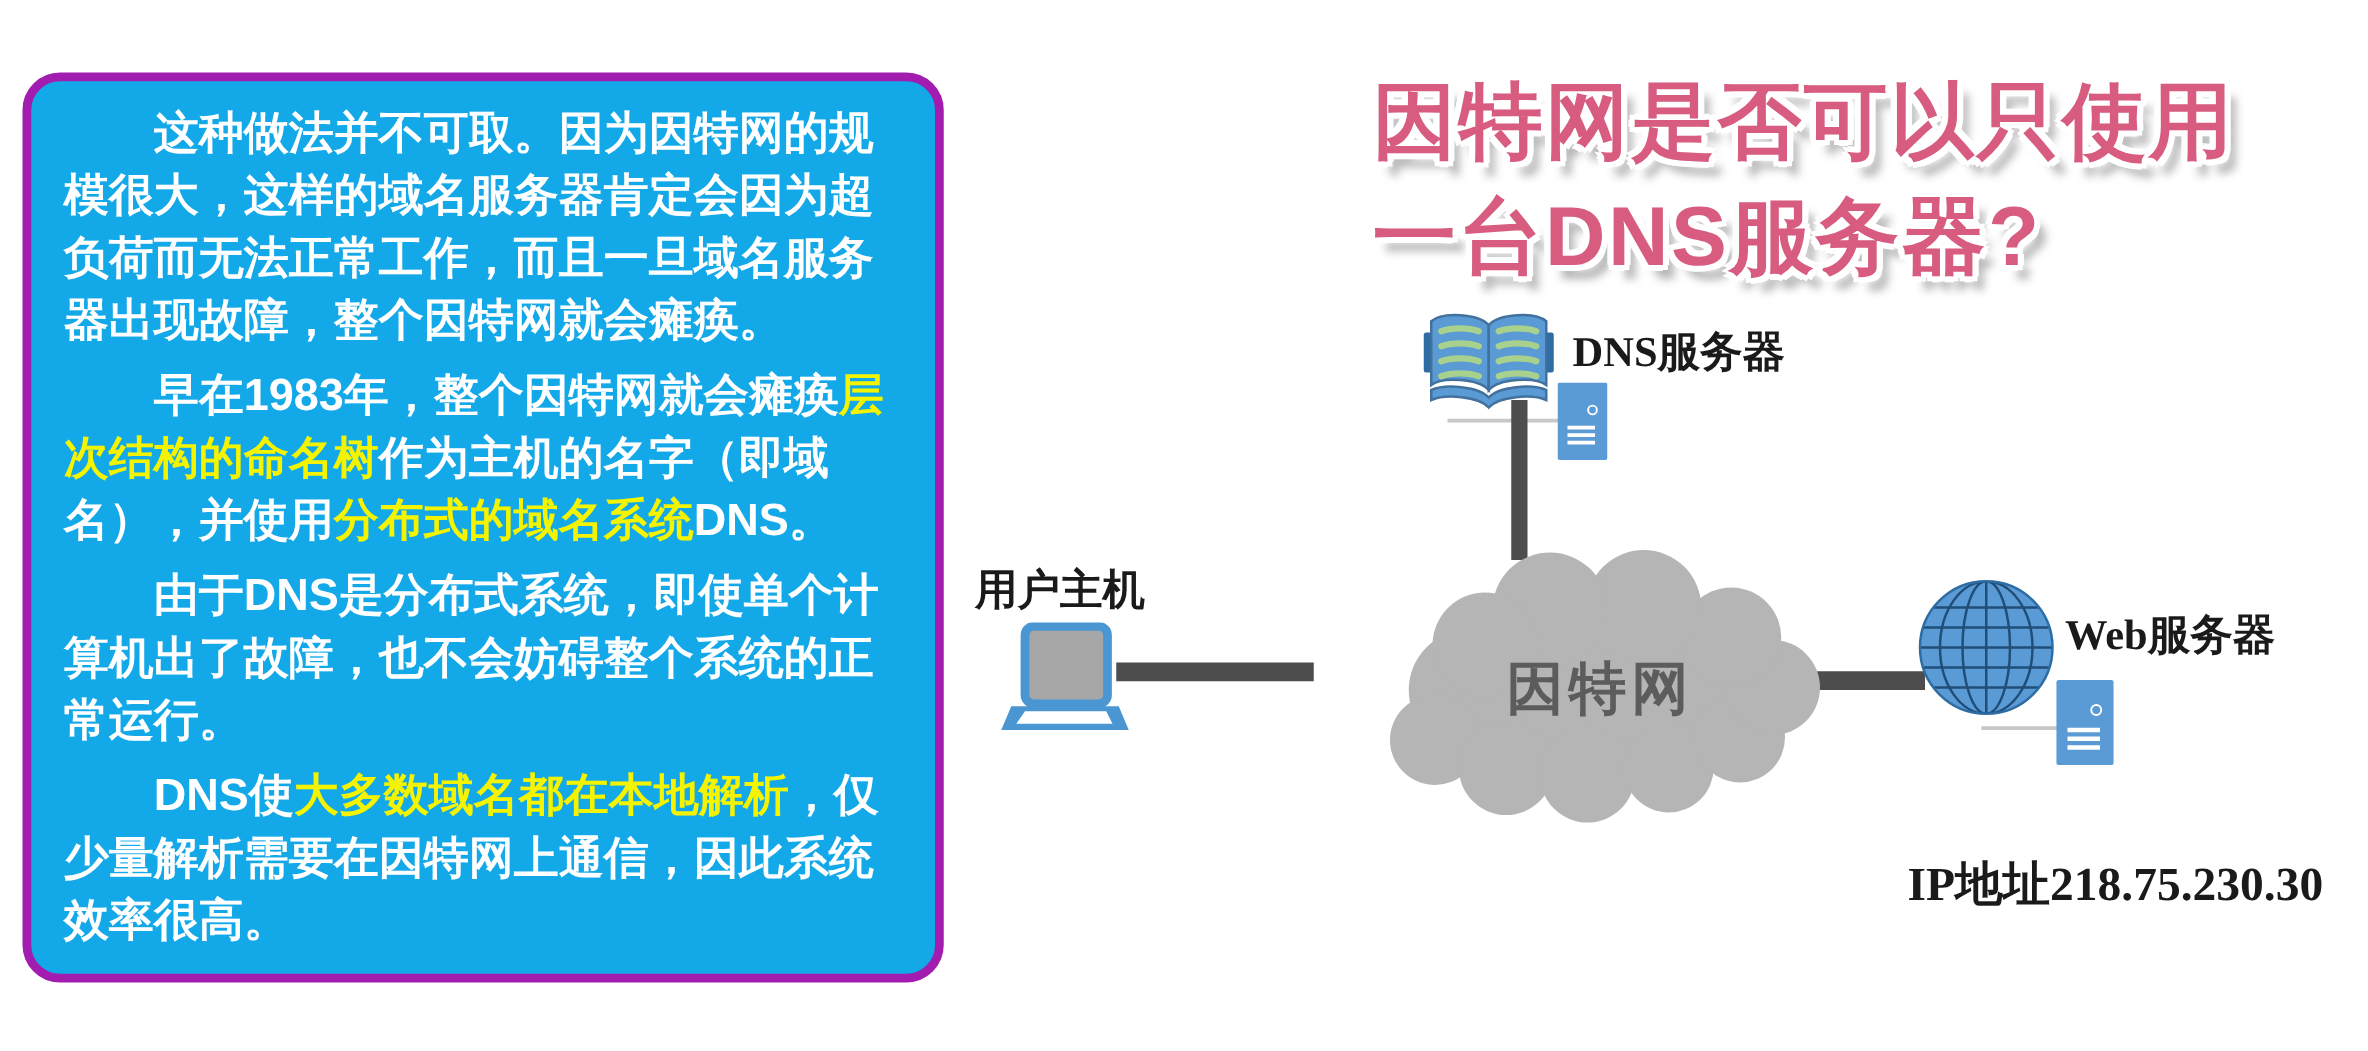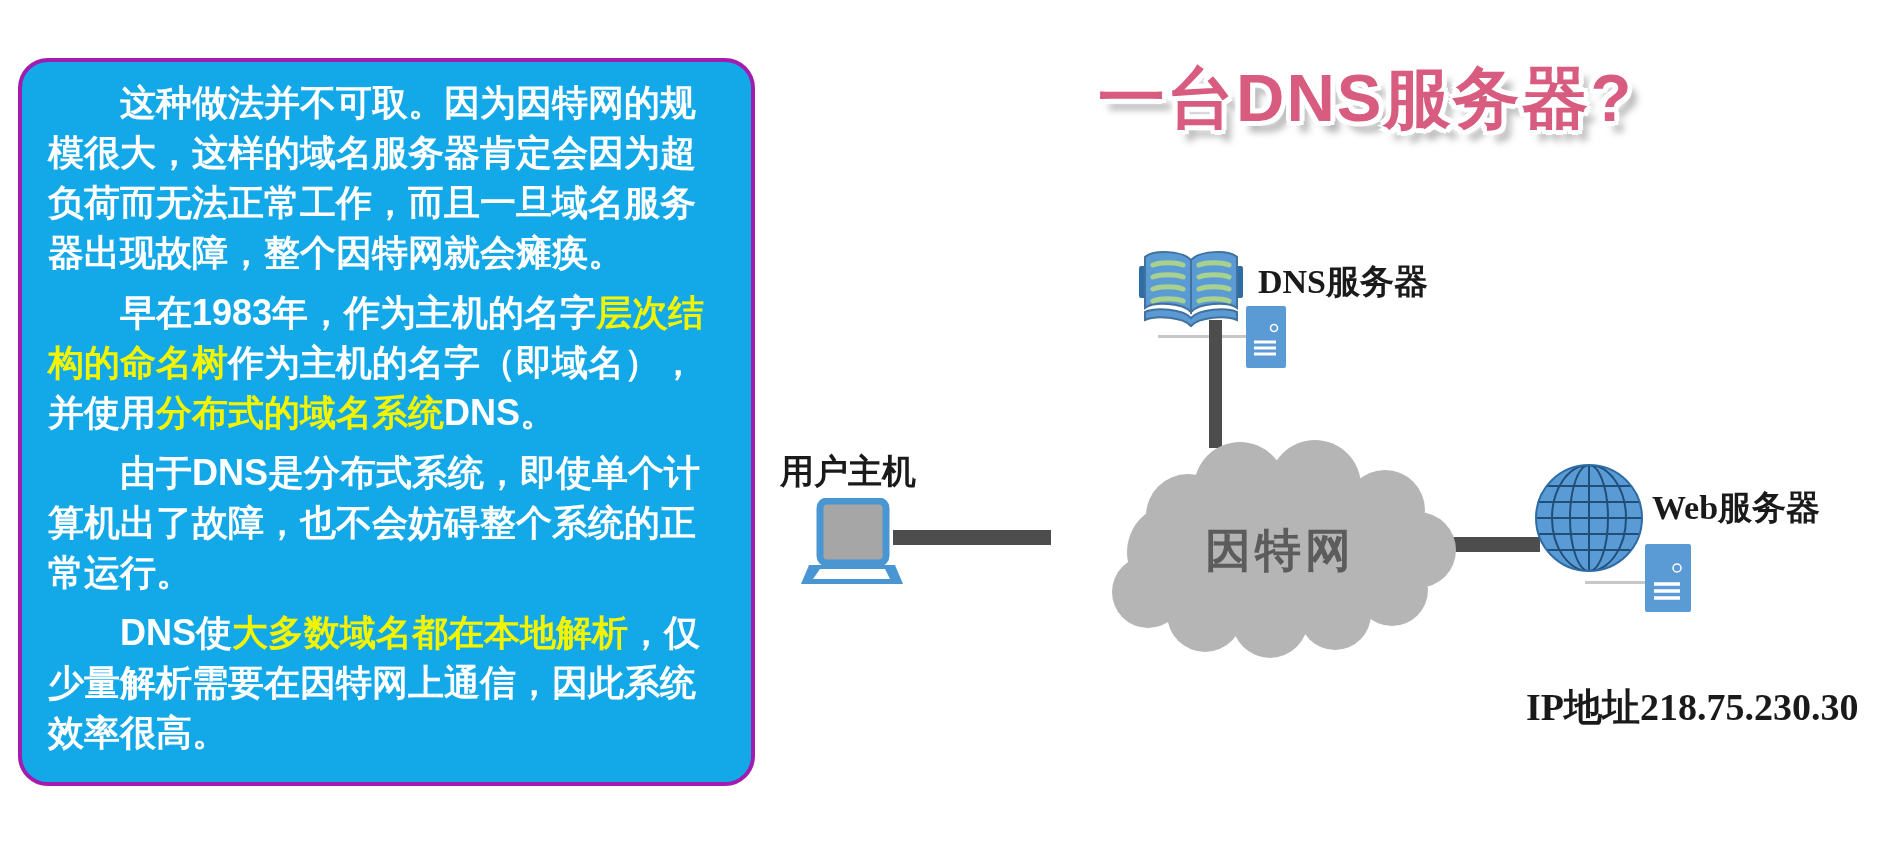--- a/index.html
+++ b/index.html
@@ -2,21 +2,21 @@
 <html><head>
 <meta charset="utf-8">
 <style>
   html,body{margin:0;padding:0;background:#ffffff;}
   body{font-family:"Liberation Sans","DejaVu Sans",sans-serif;}
   .stage{position:relative;width:1894px;height:841px;background:#ffffff;overflow:hidden;}
 
   
   .panel{
     position:absolute;left:18px;top:58px;width:737px;height:728px;
-    box-sizing:border-box;background:#13a8e8;border:4px solid #a21caf;
+    box-sizing:border-box;background:#13a8e8;border:7px solid #a21caf;
     border-radius:30px;padding:16px 24px 10px 26px;overflow:hidden;
   }
   .panel-para{
     margin:0 0 10px 0;color:#ffffff;font-size:36px;font-weight:bold;
     line-height:50px;text-indent:2em;letter-spacing:0px;
   }
   .panel-para .hl{color:#f4f400;}
 
   
   .title{
@@ -62,27 +62,28 @@
   .icon-server2{left:1645px;top:544px;width:46px;height:68px;}
 </style>
 </head>
 <body>
 
 <div class="stage">
 
   <div class="panel">
     <div>
         <p class="panel-para"><span>这种做法并不可取。因为因特网的规模很大，这样的域名服务器肯定会因为超负荷而无法正常工作，而且一旦域名服务器出现故障，整个因特网就会瘫痪。</span></p>
-        <p class="panel-para"><span>早在1983年，作为主机的名字</span><span class="hl">层次结构的命名树</span><span>作为主机的名字（即域名），并使用</span><span class="hl">分布式的域名系统</span><span>DNS。</span></p>
+        <p class="panel-para"><span>早在1983年，整个因特网就会瘫痪</span><span class="hl">层次结构的命名树</span><span>作为主机的名字（即域名），并使用</span><span class="hl">分布式的域名系统</span><span>DNS。</span></p>
         <p class="panel-para"><span>由于DNS是分布式系统，即使单个计算机出了故障，也不会妨碍整个系统的正常运行。</span></p>
         <p class="panel-para"><span>DNS使</span><span class="hl">大多数域名都在本地解析</span><span>，仅少量解析需要在因特网上通信，因此系统效率很高。</span></p>
       </div>
   </div>
 
   <div class="title">
+    <div>因特网是否可以只使用</div>
     <div>一台DNS服务器?</div>
   </div>
 
   <div class="thin thin-dns"></div>
   <div class="thin thin-web"></div>
 
   <div class="bar bar-v"></div>
   <div class="bar bar-left"></div>
   <div class="bar bar-right"></div>
 

